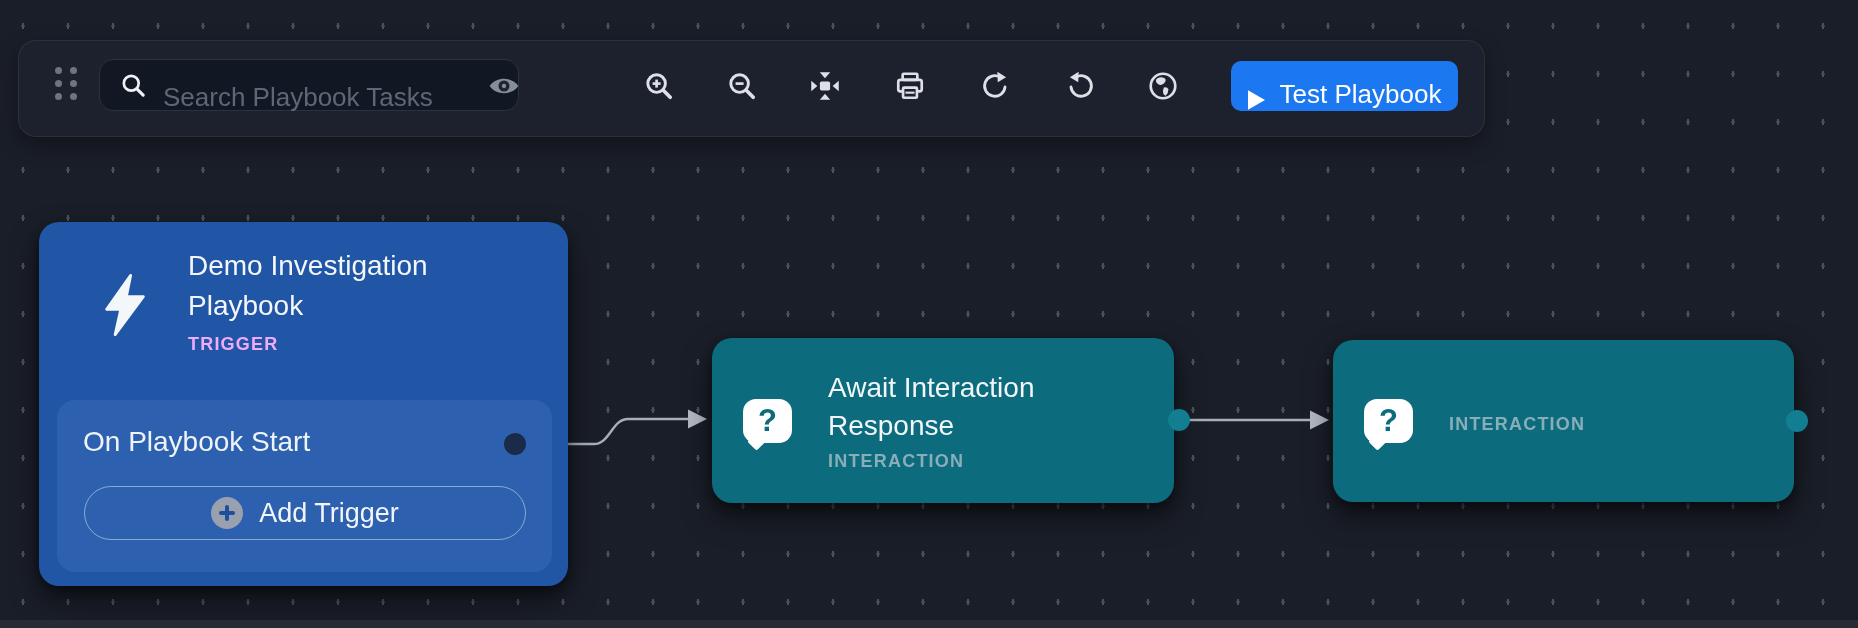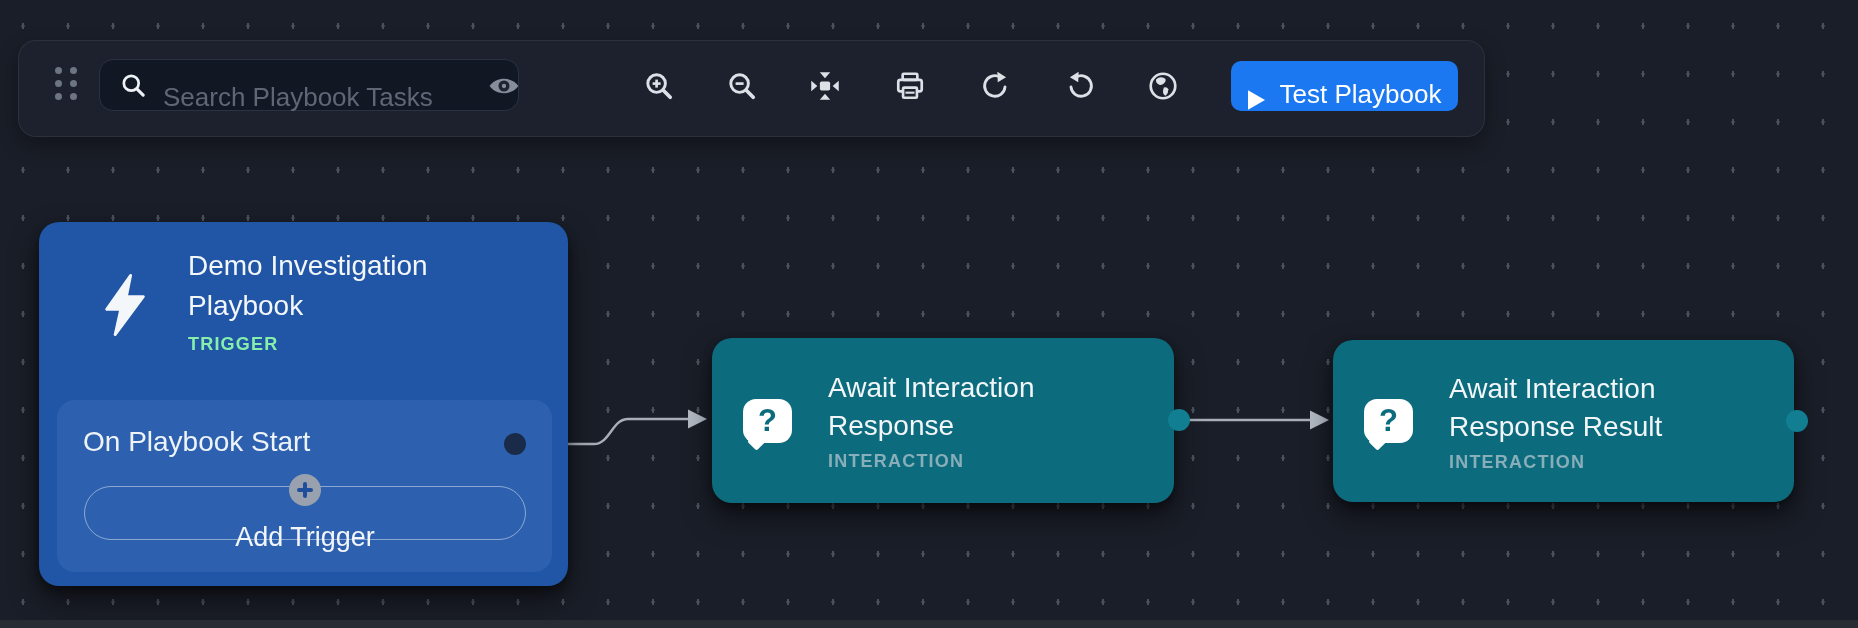--- a/index.html
+++ b/index.html
@@ -44,32 +44,32 @@
     color:#ffffff;font-size:26px;font-weight:500;
   }
 
   
   .node{position:absolute;border-radius:20px;box-shadow:0 14px 28px rgba(0,0,0,.5),0 4px 10px rgba(0,0,0,.35);cursor:pointer;}
   .node-trigger{left:39px;top:222px;width:529px;height:364px;background:#2156a6;border-radius:20px;}
   .bolt{position:absolute;left:60px;top:52px;}
   .trig-title{position:absolute;left:149px;top:24px;width:320px;
     color:#f4f7fa;font-size:28px;line-height:40px;}
   .type-label{font-weight:700;font-size:18px;letter-spacing:1.2px;}
-  .trig-type{position:absolute;left:149px;top:112px;color:#86efac;}
+  .trig-type{position:absolute;left:149px;top:112px;color:#f0abfc;}
 
   .inner-panel{
     position:absolute;left:18px;top:178px;width:495px;height:172px;
     background:#2d61af;border-radius:18px;
   }
   .inner-label{position:absolute;left:26px;top:26px;color:#eef3f8;font-size:28px;}
   .add-trigger{
     position:absolute;left:27px;top:86px;width:442px;height:54px;
     background:transparent;border:1.5px solid rgba(255,255,255,.45);border-radius:27px;
     display:flex;align-items:center;justify-content:center;gap:16px;cursor:pointer;
-    color:#f2f5fa;font-size:27px;flex-direction:column;
+    color:#f2f5fa;font-size:27px;
   }
   .plus-circle{position:relative;width:32px;height:32px;border-radius:50%;background:#98a1ad;flex:0 0 auto;}
   .plus-circle::before,.plus-circle::after{content:"";position:absolute;left:50%;top:50%;
     transform:translate(-50%,-50%);background:#1f4f9c;border-radius:2px;}
   .plus-circle::before{width:16px;height:4px;}
   .plus-circle::after{width:4px;height:16px;}
 
   .node-teal{background:#0d6b7e;display:flex;align-items:center;gap:36px;padding-left:31px;}
   .node-ci{left:712px;top:338px;width:462px;height:165px;}
   .node-ai{left:1333px;top:340px;width:461px;height:162px;}
@@ -224,20 +224,19 @@
       <div class="teal-type type-label">INTERACTION</div>
     </div>
     <div class="port port-teal" style="left:456px;top:71px"></div>
   </div>
 
   <div class="node node-teal node-ai">
     <div class="bubble">
       <span>?</span>
     </div>
     <div class="teal-texts">
-      <div class="teal-title">Await Interaction Response Result</div>
       <div class="teal-type type-label">INTERACTION</div>
     </div>
     <div class="port port-teal" style="left:453px;top:70px"></div>
   </div>
 
   <div class="bottom-strip"></div>
 </div>
 
 </body></html>

